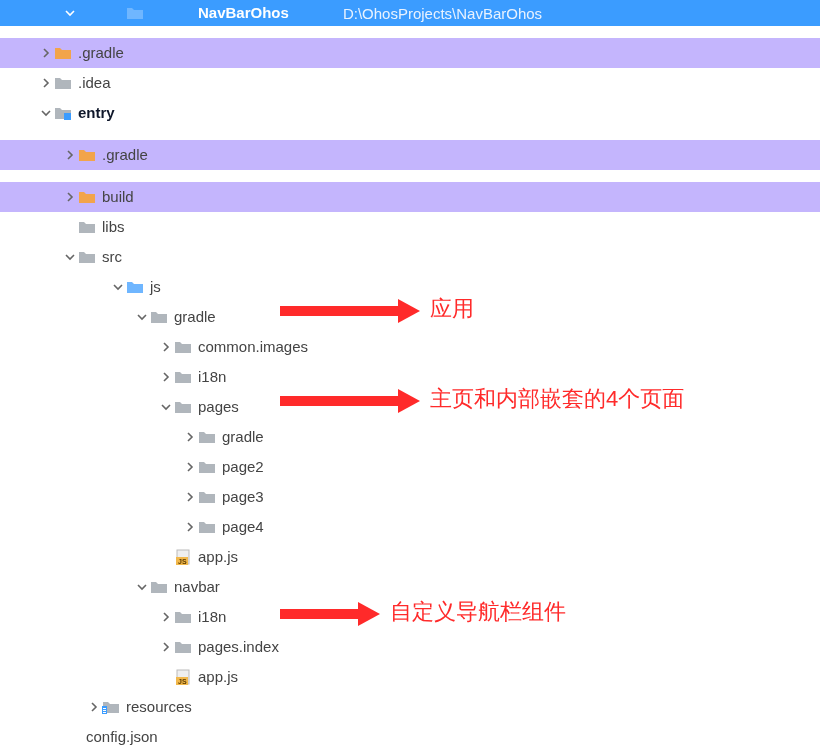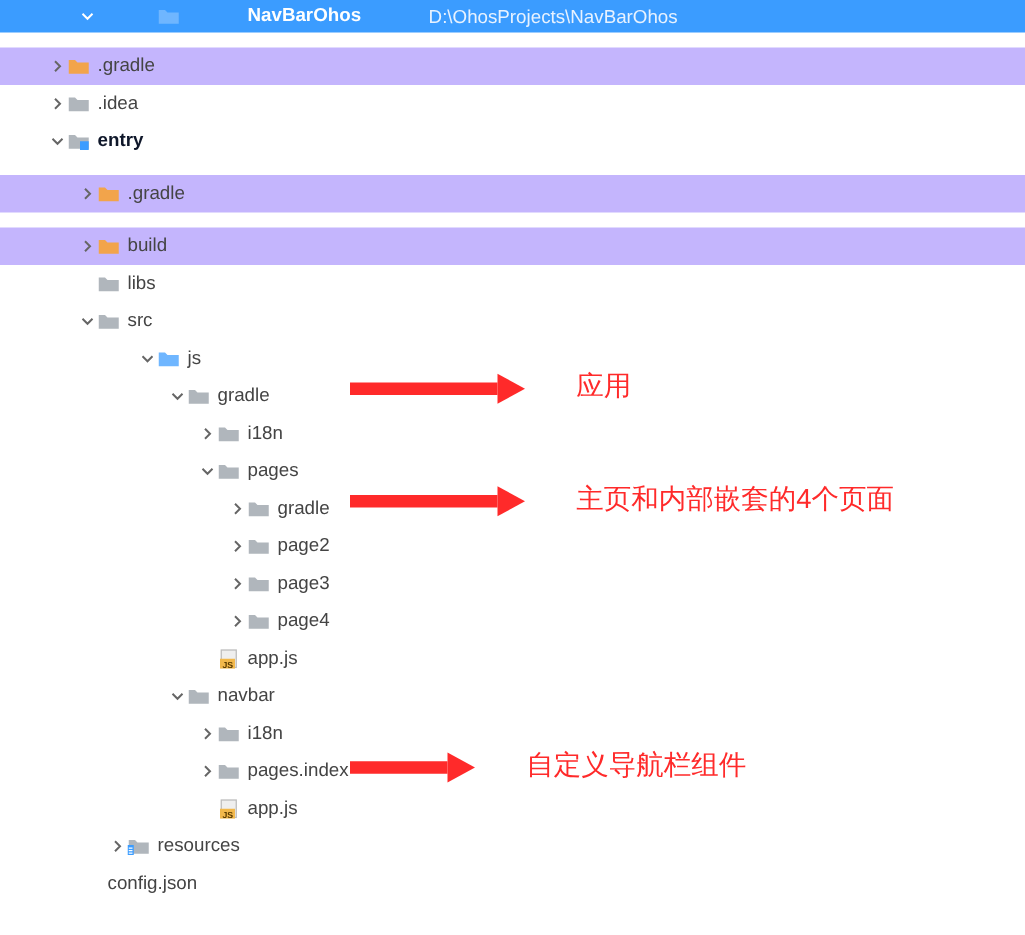--- a/index.html
+++ b/index.html
@@ -64,21 +64,20 @@
   .header .arrow svg { color: #fff; }
 
   .annotation {
     position: absolute;
     color: #ff2a2a;
     font-size: 22px;
     font-weight: 500;
     display: flex;
     align-items: center;
     pointer-events: none;
-    gap: 31px;
   }
   .ann-arrow {
     width: 150px;
     height: 24px;
     position: relative;
     margin-right: 10px;
   }
   .ann-arrow svg { position:absolute; left:0; top:0; }
 </style>
 </head>
@@ -228,20 +227,34 @@
       <span class="arrow">
     <svg width="10" height="10" viewBox="0 0 10 10" style="transform:rotate(-90deg)">
       <path d="M1 3 L5 7 L9 3" fill="none" stroke="#666" stroke-width="1.6"></path>
     </svg>
       </span>
       <span class="icon">
         <svg width="18" height="14" viewBox="0 0 18 14">
       <path d="M1 3 L1 13 L17 13 L17 4 L8 4 L6 2 L1 2 Z" fill="#b0b6bc"></path>
         </svg>
       </span>
+      <span class="label ">common.images</span>
+    </div>
+    <div class="row">
+      <span class="spacer" style="width:158px"></span>
+      <span class="arrow">
+    <svg width="10" height="10" viewBox="0 0 10 10" style="transform:rotate(-90deg)">
+      <path d="M1 3 L5 7 L9 3" fill="none" stroke="#666" stroke-width="1.6"></path>
+    </svg>
+      </span>
+      <span class="icon">
+        <svg width="18" height="14" viewBox="0 0 18 14">
+      <path d="M1 3 L1 13 L17 13 L17 4 L8 4 L6 2 L1 2 Z" fill="#b0b6bc"></path>
+        </svg>
+      </span>
       <span class="label ">i18n</span>
     </div>
     <div class="row">
       <span class="spacer" style="width:158px"></span>
       <span class="arrow">
     <svg width="10" height="10" viewBox="0 0 10 10" style="transform:rotate(0deg)">
       <path d="M1 3 L5 7 L9 3" fill="none" stroke="#666" stroke-width="1.6"></path>
     </svg>
       </span>
       <span class="icon">

